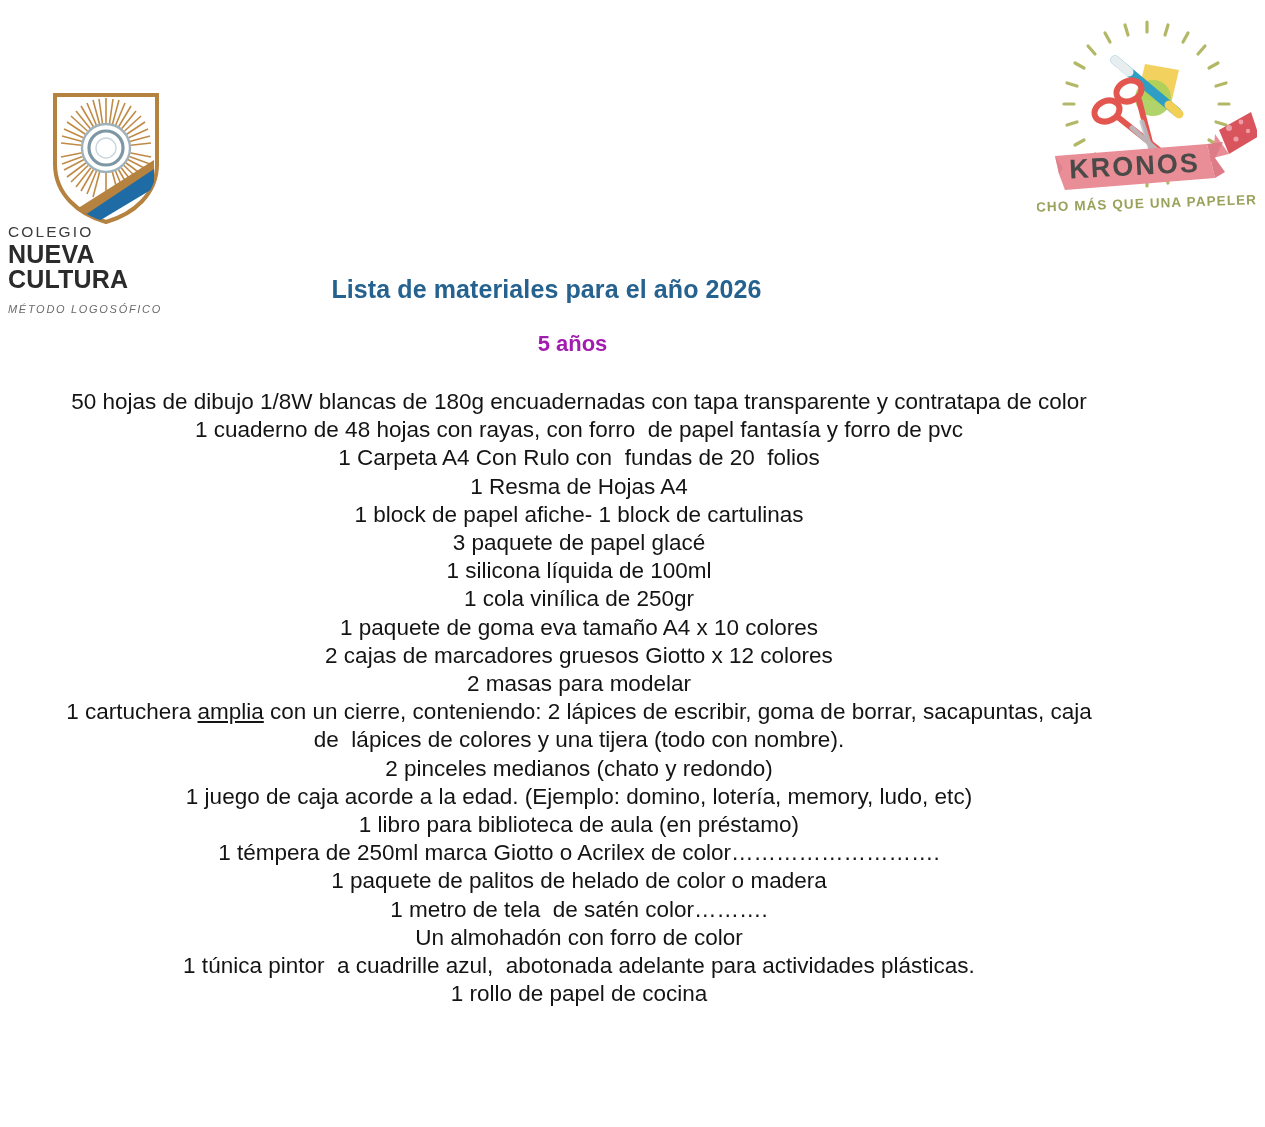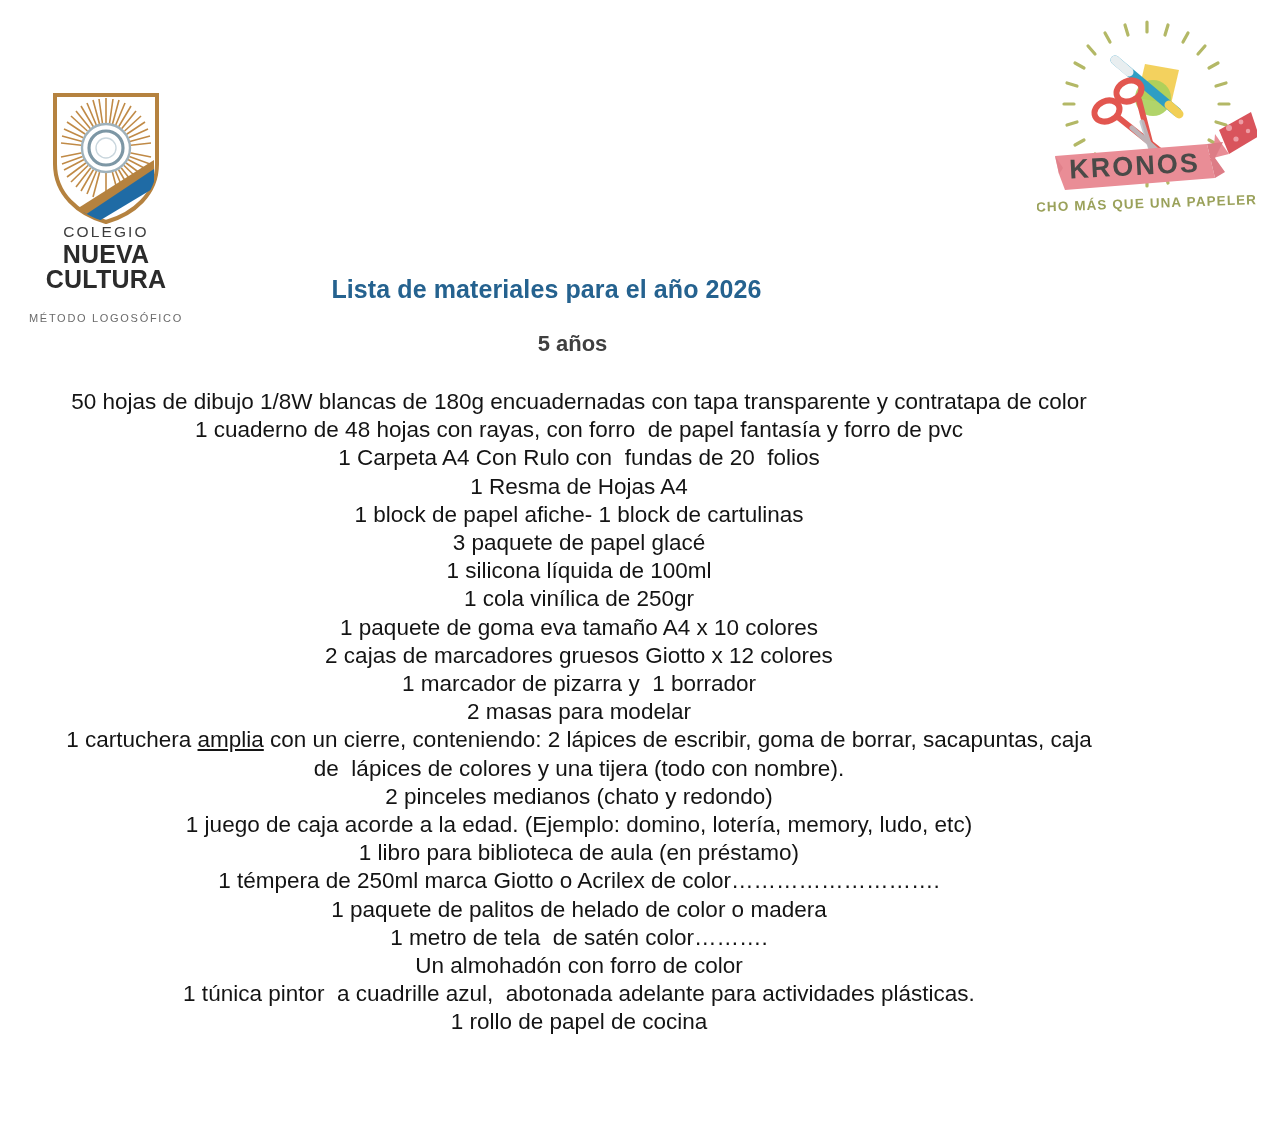--- a/index.html
+++ b/index.html
@@ -33,21 +33,20 @@
     width: 112px;
     height: 136px;
   }
   .shield-svg { display: block; width: 112px; height: 136px; }
 
   .school-name {
     position: absolute;
     left: 0;
     top: 140px;
     width: 196px;
-    text-align: center;
     line-height: 1;
   }
   .sn-line1 {
     font-size: 15.5px;
     letter-spacing: 2.1px;
     color: #3c3c3c;
     font-weight: 400;
     display: block;
   }
   .sn-line2 {
@@ -57,21 +56,22 @@
     font-weight: 700;
     display: block;
     margin-top: 2px;
   }
   .sn-line3 {
     font-size: 11px;
     letter-spacing: 1.7px;
     color: #6a6a6a;
     font-weight: 400;
     display: block;
-    margin-top: 21px;
+    margin-top: 12px;
+    font-style: italic;
   }
 
   
   .kronos-logo {
     position: absolute;
     right: 8px;
     top: 12px;
     width: 220px;
     height: 212px;
   }
@@ -91,21 +91,21 @@
   }
   .doc-title .title-inner { display: inline-block; margin-left: 14px; }
   .doc-subtitle {
     position: absolute;
     left: 0;
     top: 331px;
     width: 1145px;
     text-align: center;
     font-size: 22px;
     font-weight: 700;
-    color: #404040;
+    color: #a21caf;
   }
 
   
   .material-list {
     position: absolute;
     left: 64px;
     top: 388px;
     width: 1030px;
     font-size: 22.5px;
     line-height: 28.2px;
@@ -275,21 +275,20 @@
     <p class="item">50 hojas de dibujo 1/8W blancas de 180g encuadernadas con tapa transparente y contratapa de color</p>
     <p class="item">1 cuaderno de 48 hojas con rayas, con forro  de papel fantasía y forro de pvc</p>
     <p class="item">1 Carpeta A4 Con Rulo con  fundas de 20  folios</p>
     <p class="item">1 Resma de Hojas A4</p>
     <p class="item">1 block de papel afiche- 1 block de cartulinas</p>
     <p class="item">3 paquete de papel glacé</p>
     <p class="item">1 silicona líquida de 100ml</p>
     <p class="item">1 cola vinílica de 250gr</p>
     <p class="item">1 paquete de goma eva tamaño A4 x 10 colores</p>
     <p class="item">2 cajas de marcadores gruesos Giotto x 12 colores</p>
-    <p class="item">1 marcador de pizarra y  1 borrador</p>
     <p class="item">2 masas para modelar</p>
     <p class="item">1 cartuchera <u>amplia</u> con un cierre, conteniendo: 2 lápices de escribir, goma de borrar, sacapuntas, caja de  lápices de colores y una tijera (todo con nombre).</p>
     <p class="item">2 pinceles medianos (chato y redondo)</p>
     <p class="item">1 juego de caja acorde a la edad. (Ejemplo: domino, lotería, memory, ludo, etc)</p>
     <p class="item">1 libro para biblioteca de aula (en préstamo)</p>
     <p class="item">1 témpera de 250ml marca Giotto o Acrilex de color……………………….</p>
     <p class="item">1 paquete de palitos de helado de color o madera</p>
     <p class="item">1 metro de tela  de satén color……….</p>
     <p class="item">Un almohadón con forro de color</p>
     <p class="item">1 túnica pintor  a cuadrille azul,  abotonada adelante para actividades plásticas.</p>

